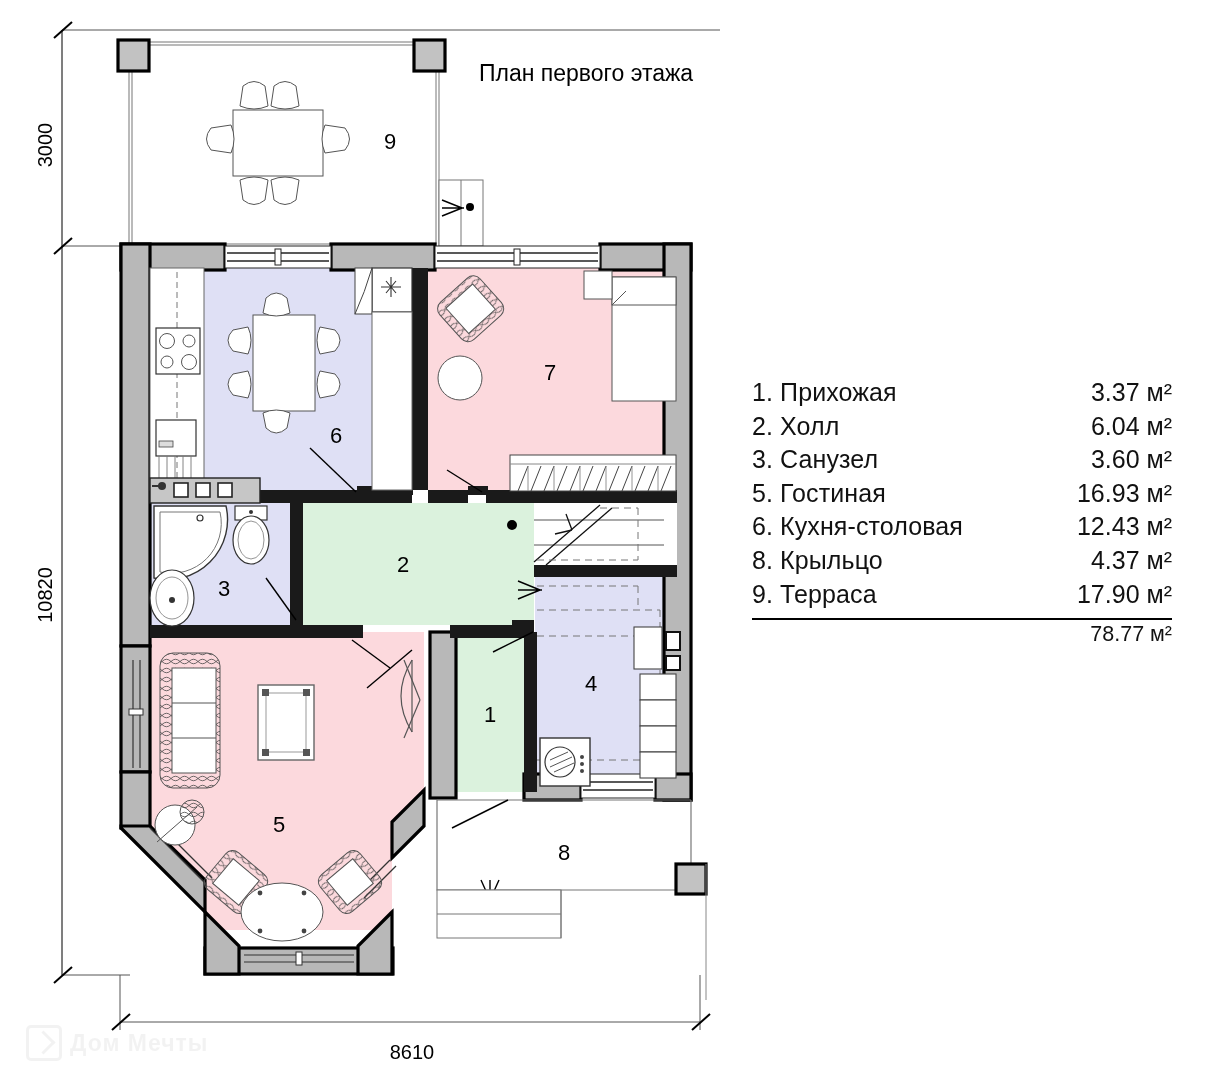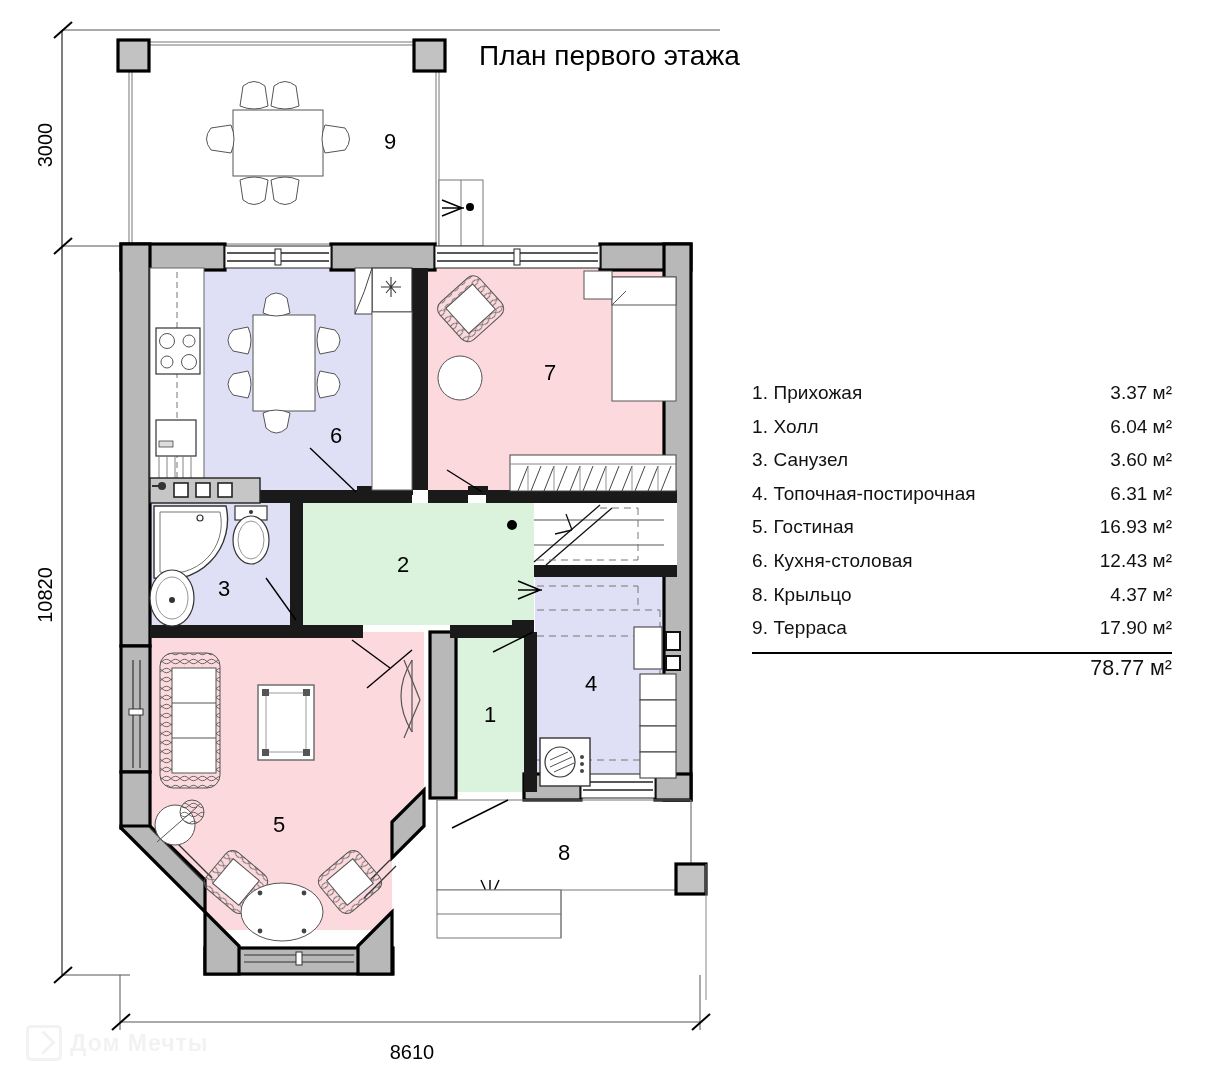--- a/index.html
+++ b/index.html
@@ -11,36 +11,36 @@
   }
   #plan-root{position:absolute;inset:0;}
   svg#floorplan{position:absolute;left:0;top:0;width:1215px;height:1080px;display:block;}
 
   
   #legend{
     position:absolute; left:752px; top:376px; width:420px;
   }
   .legend-row{
     display:flex; align-items:baseline; justify-content:space-between;
-    font-size:19px; line-height:33.6px; white-space:nowrap;
+    font-size:25px; line-height:33.6px; white-space:nowrap;
   }
   .legend-name{ letter-spacing:.1px; }
   .legend-area{ font-variant-numeric:tabular-nums; }
   .legend-rule{
     margin-top:7px; border-top:2.4px solid #000; width:420px;
   }
   .legend-total{
     text-align:right; font-size:21.5px; line-height:28px;
     font-variant-numeric:tabular-nums;
   }
 
   
   #plan-title{
-    position:absolute; left:479px; top:41px;
-    font-size:28px; line-height:30px; white-space:nowrap; color:#000;
+    position:absolute; left:479px; top:58px;
+    font-size:23px; line-height:30px; white-space:nowrap; color:#000;
   }
 
   
   .room-num{
     position:absolute; font-size:22px; line-height:22px; color:#000;
     transform:translate(-50%,-50%); pointer-events:none;
   }
 
   
   .dim-text{ position:absolute; font-size:20px; color:#000; }
@@ -511,30 +511,26 @@
   <div class="dim-text dim-vert" style="left:45px;top:145px">3000</div>
   <div class="dim-text dim-vert" style="left:45px;top:595px">10820</div>
   <div class="dim-text dim-horz" style="left:412px;top:1052px">8610</div>
 
   <div id="legend">
     <div class="legend-row">
       <span class="legend-name">1. Прихожая</span>
       <span class="legend-area">3.37 м²</span>
     </div>
     <div class="legend-row">
-      <span class="legend-name">1. Холл</span>
+      <span class="legend-name">2. Холл</span>
       <span class="legend-area">6.04 м²</span>
     </div>
     <div class="legend-row">
       <span class="legend-name">3. Санузел</span>
       <span class="legend-area">3.60 м²</span>
-    </div>
-    <div class="legend-row">
-      <span class="legend-name">4. Топочная-постирочная</span>
-      <span class="legend-area">6.31 м²</span>
     </div>
     <div class="legend-row">
       <span class="legend-name">5. Гостиная</span>
       <span class="legend-area">16.93 м²</span>
     </div>
     <div class="legend-row">
       <span class="legend-name">6. Кухня-столовая</span>
       <span class="legend-area">12.43 м²</span>
     </div>
     <div class="legend-row">

